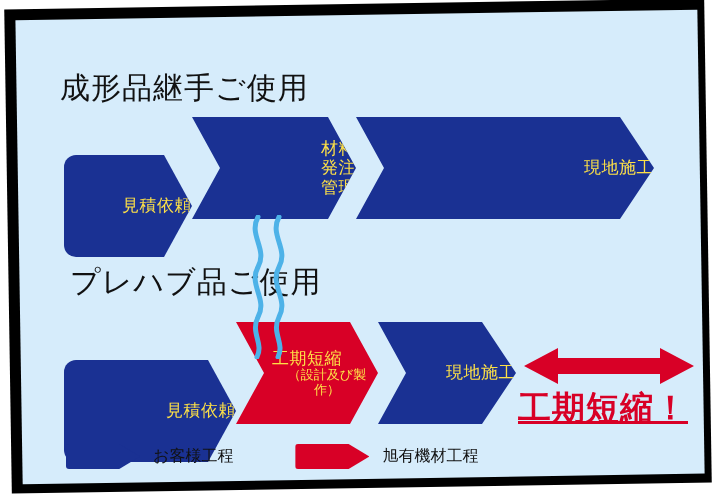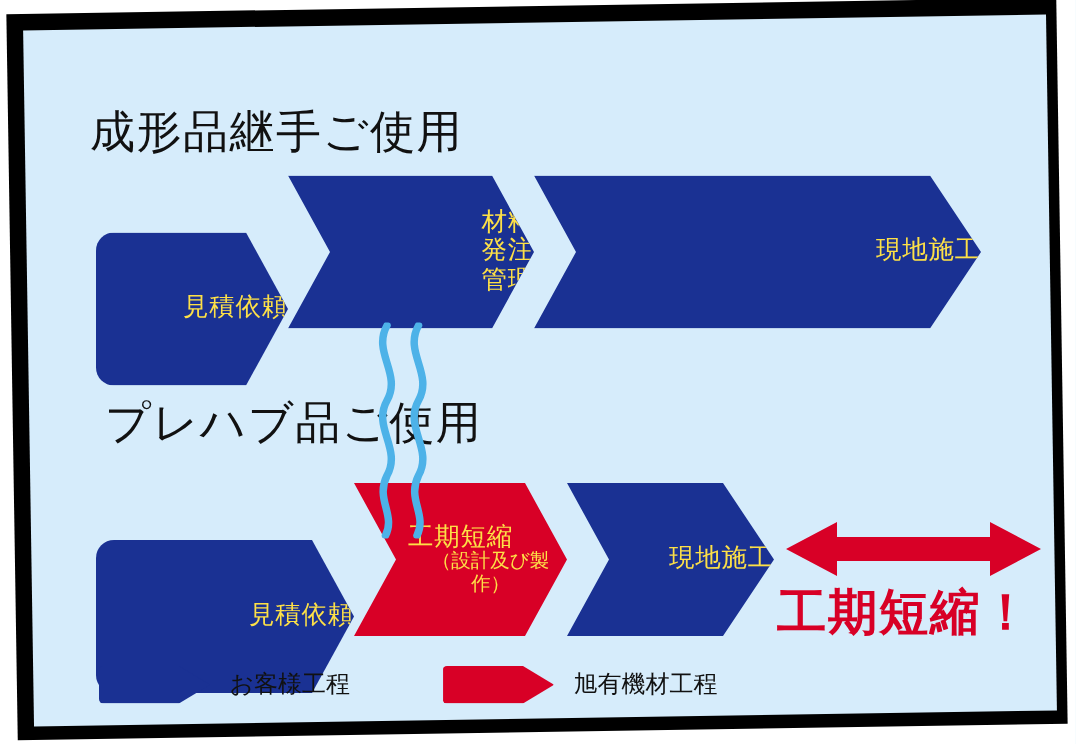--- a/index.html
+++ b/index.html
@@ -130,20 +130,21 @@
   }
   #period-label {
     position: absolute;
     left: 518px;
     top: 386px;
     color: #d80026;
     font-size: 33px;
     font-weight: 700;
     letter-spacing: 1px;
     white-space: nowrap;
+    text-decoration: underline;
   }
 
   
   #legend {
     position: absolute;
     left: 66px;
     top: 444px;
     display: flex;
     align-items: center;
   }

